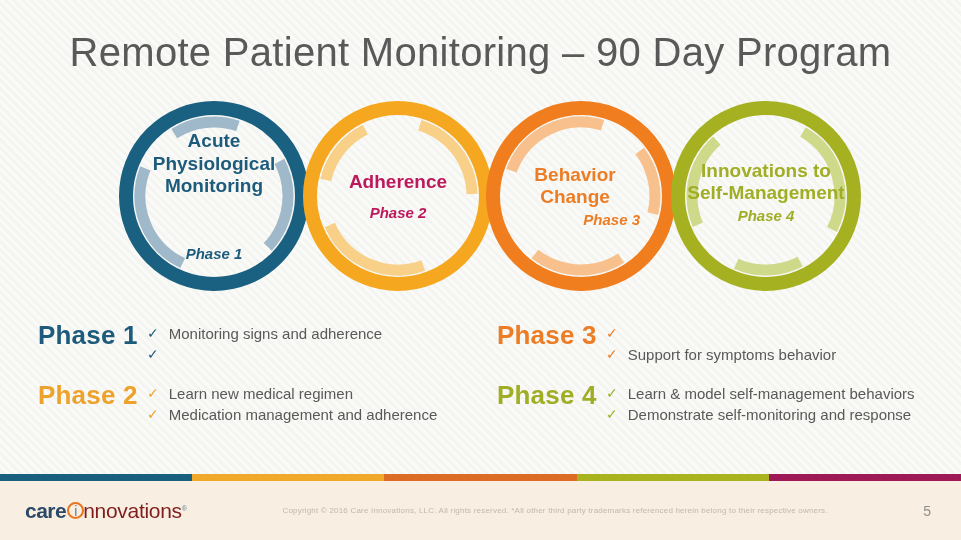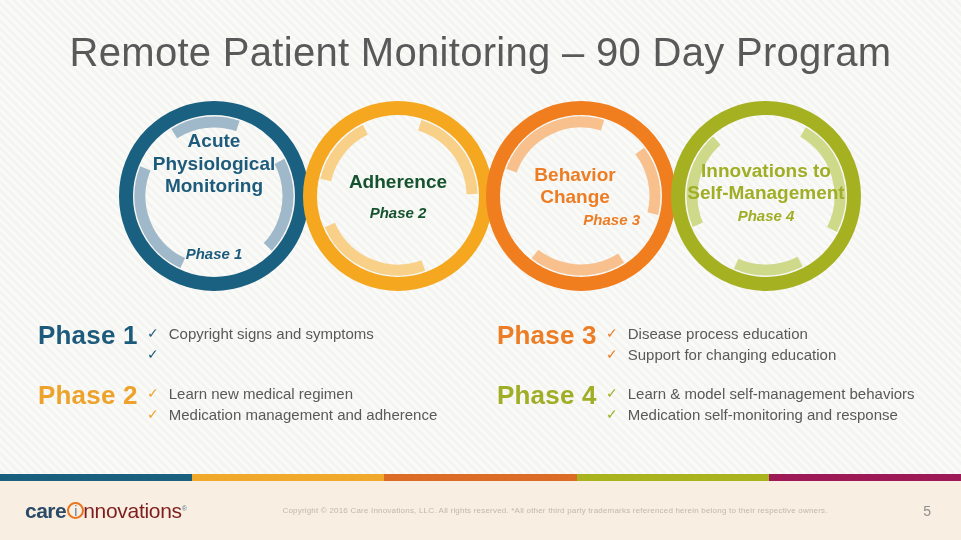--- a/index.html
+++ b/index.html
@@ -100,39 +100,39 @@
   <g>
     <circle cx="766" cy="196" r="74" fill="none" stroke-width="11" stroke-dasharray="112 46 66 56 92 93" transform="rotate(-60 766 196)" stroke="#cfd98a"></circle>
     <circle cx="766" cy="196" r="88" fill="none" stroke-width="14" stroke="#a5b121"></circle>
   </g>
 </svg>
 
 <div class="ring-label rl1" style="color: rgb(29, 91, 124); gap: 44px;">
   <div class="ring-title">Acute Physiological Monitoring</div>
   <div class="ring-phase">Phase 1</div>
 </div>
-<div class="ring-label rl2" style="color: #14532d; gap: 7px;">
+<div class="ring-label rl2" style="color: #be185d; gap: 7px;">
   <div class="ring-title">Adherence</div>
   <div class="ring-phase">Phase 2</div>
 </div>
 <div class="ring-label rl3" style="color: rgb(237, 125, 36);">
   <div class="ring-title">Behavior Change</div>
   <div class="ring-phase">Phase 3</div>
 </div>
 <div class="ring-label rl4" style="color: rgb(160, 174, 37);">
   <div class="ring-title">Innovations to Self-Management</div>
   <div class="ring-phase">Phase 4</div>
 </div>
 
 <div class="phase-cell pc1">
   <div class="phase-label" style="color: rgb(29, 91, 124);">Phase 1</div>
   <ul class="items">
     <li>
       <span class="check" style="color: rgb(29, 91, 124);">✓</span>
-      <span>Copyright signs and symptoms</span>
+      <span>Monitoring signs and adherence</span>
     </li>
     <li>
       <span class="check" style="color: rgb(29, 91, 124);">✓</span>
     </li>
   </ul>
 </div>
 
 <div class="phase-cell pc2">
   <div class="phase-label" style="color: rgb(237, 163, 43);">Phase 2</div>
   <ul class="items">
@@ -145,39 +145,38 @@
       <span>Medication management and adherence</span>
     </li>
   </ul>
 </div>
 
 <div class="phase-cell pc3">
   <div class="phase-label" style="color: rgb(237, 125, 36);">Phase 3</div>
   <ul class="items">
     <li>
       <span class="check" style="color: rgb(237, 125, 36);">✓</span>
-      <span>Disease process education</span>
     </li>
     <li>
       <span class="check" style="color: rgb(237, 125, 36);">✓</span>
-      <span>Support for changing education</span>
+      <span>Support for symptoms behavior</span>
     </li>
   </ul>
 </div>
 
 <div class="phase-cell pc4">
   <div class="phase-label" style="color: rgb(160, 174, 37);">Phase 4</div>
   <ul class="items">
     <li>
       <span class="check" style="color: rgb(160, 174, 37);">✓</span>
       <span>Learn &amp; model self-management behaviors</span>
     </li>
     <li>
       <span class="check" style="color: rgb(160, 174, 37);">✓</span>
-      <span>Medication self-monitoring and response</span>
+      <span>Demonstrate self-monitoring and response</span>
     </li>
   </ul>
 </div>
 
 <div class="footer-bar">
   <div class="seg" style="background: rgb(25, 96, 127);"></div>
   <div class="seg" style="background: rgb(240, 169, 42);"></div>
   <div class="seg" style="background: rgb(220, 107, 38);"></div>
   <div class="seg" style="background: rgb(169, 179, 30);"></div>
   <div class="seg" style="background: rgb(157, 26, 86);"></div>

